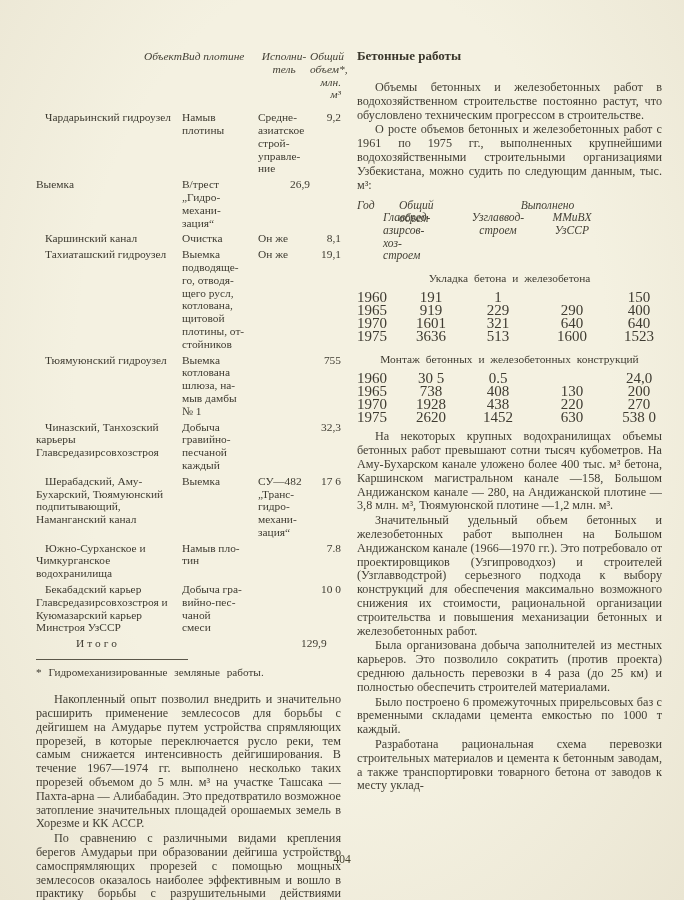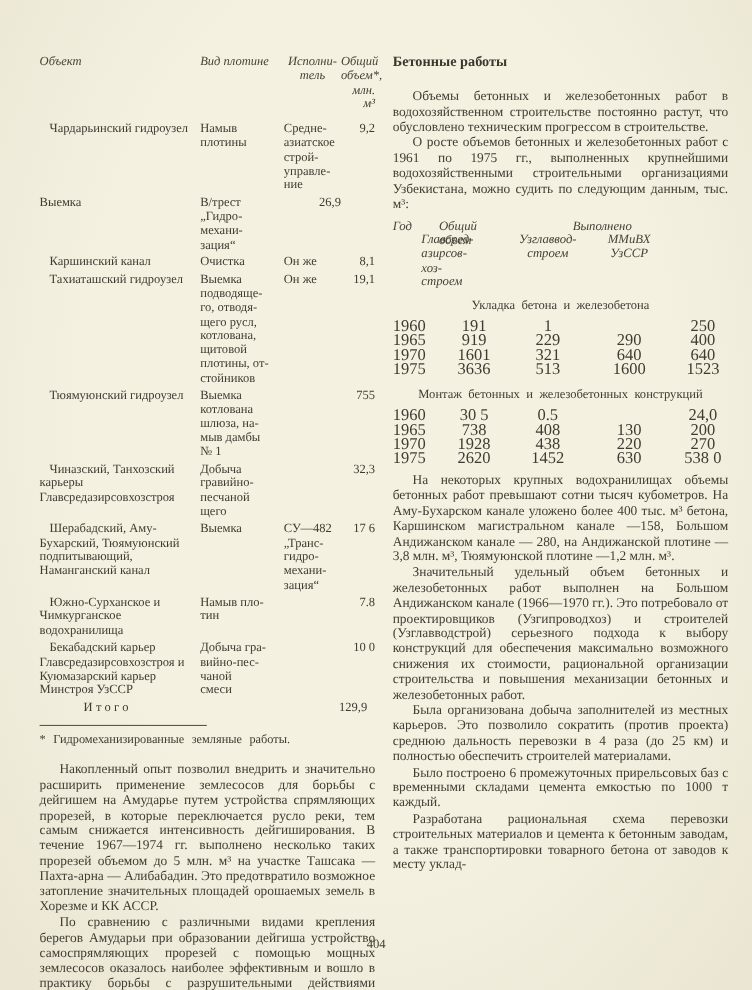--- a/index.html
+++ b/index.html
@@ -26,32 +26,32 @@
   }
   .para + .para { margin-top:1px; }
 
   
   .lt-head, .lt-row {
     display:grid;
     grid-template-columns:146px 76px 52px 31px;
     font-size:11.4px; line-height:12.8px;
   }
   .lt-head { font-style:italic; margin-bottom:10px; color:#454237; }
-  .lt-h0 { text-align:left; padding-top:2px; }
+  .lt-h0 { text-align:right; padding-top:2px; }
   .lt-h1 { text-align:left; padding-top:2px; }
   .lt-h2 { text-align:center; white-space:pre-line; padding-top:2px; }
   .lt-h3 { text-align:right; white-space:pre-line; padding-top:2px; }
   .lt-row { margin-bottom:3px; }
   .lt-cell.obj  { text-indent:9px; padding-right:4px; }
   .lt-cell.work { white-space:pre-line; padding-right:2px; }
   .lt-cell.exec { white-space:pre-line; }
   .lt-cell.vol  { text-align:right; }
   .lt-total { display:grid; grid-template-columns:1fr 40px; font-size:11.4px; margin-top:3px; }
   .lt-total .lbl { padding-left:40px; letter-spacing:3px; }
-  .lt-total .val { text-align:center; }
+  .lt-total .val { text-align:left; }
   .lt-rule { width:152px; border-top:1px solid #5b574a; margin:10px 0 6px 0; }
   .lt-footnote { font-size:11.2px; line-height:13px; word-spacing:4px; margin-bottom:14px; }
   .left-paras { margin-top:8px; }
 
   
   .r-heading { font-size:13px; font-weight:bold; color:#3a372c; margin-bottom:17px; }
 
   .rt { margin:7px 0 6px 0; }
   .rt-headrow1 {
     display:grid; grid-template-columns:42px 64px 1fr;
@@ -150,21 +150,21 @@
 мыв дамбы
 № 1</div>
             <div class="lt-cell exec"></div>
             <div class="lt-cell vol">755</div>
           </div>
           <div class="lt-row">
             <div class="lt-cell obj">Чиназский, Танхозский карьеры Главсредазирсовхозстроя</div>
             <div class="lt-cell work">Добыча
 гравийно-
 песчаной
-щего</div>
+каждый</div>
             <div class="lt-cell exec"></div>
             <div class="lt-cell vol">32,3</div>
           </div>
           <div class="lt-row">
             <div class="lt-cell obj">Шерабадский, Аму-Бухарский, Тюямуюнский подпитывающий, Наманганский канал</div>
             <div class="lt-cell work">Выемка</div>
             <div class="lt-cell exec">СУ—482
 „Транс-
 гидро-
 механи-
@@ -229,21 +229,21 @@
 УзССР</div>
         <div></div>
       </div>
       <div>
           <div class="rt-section-title">Укладка бетона и железобетона</div>
           <div class="rt-row">
             <div class="rt-cell c0">1960</div>
             <div class="rt-cell c1">191</div>
             <div class="rt-cell c2">1</div>
             <div class="rt-cell c3"></div>
-            <div class="rt-cell c4">250</div>
+            <div class="rt-cell c4">150</div>
           </div>
           <div class="rt-row">
             <div class="rt-cell c0">1965</div>
             <div class="rt-cell c1">919</div>
             <div class="rt-cell c2">229</div>
             <div class="rt-cell c3">290</div>
             <div class="rt-cell c4">400</div>
           </div>
           <div class="rt-row">
             <div class="rt-cell c0">1970</div>

